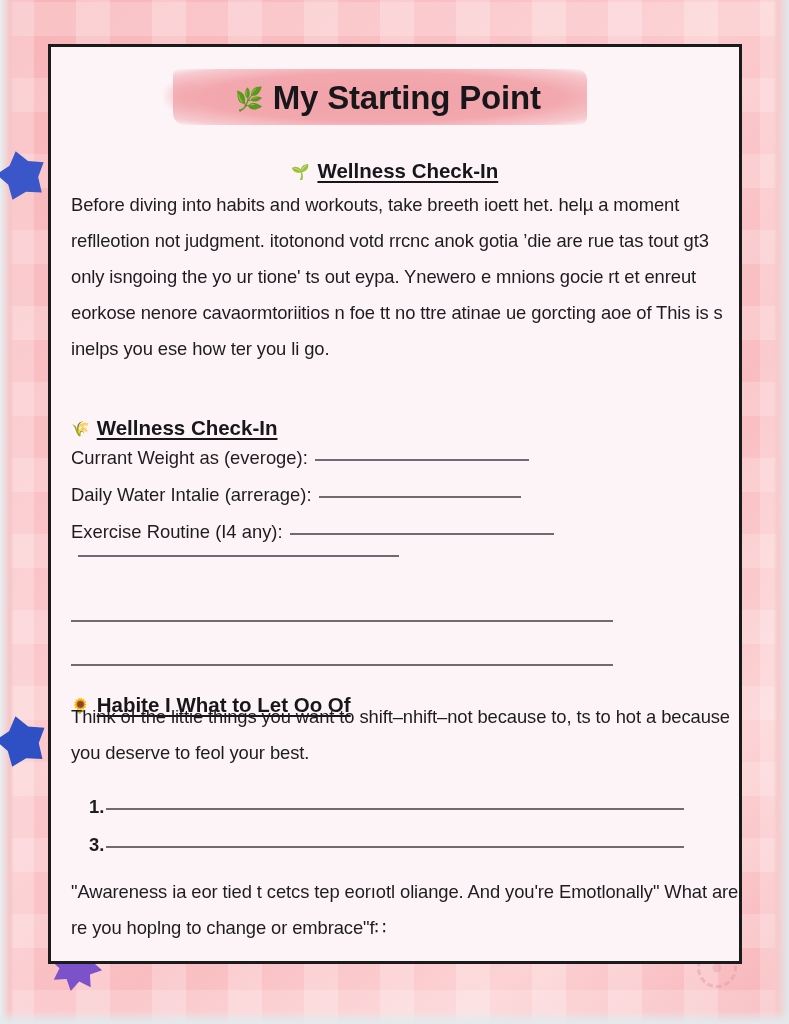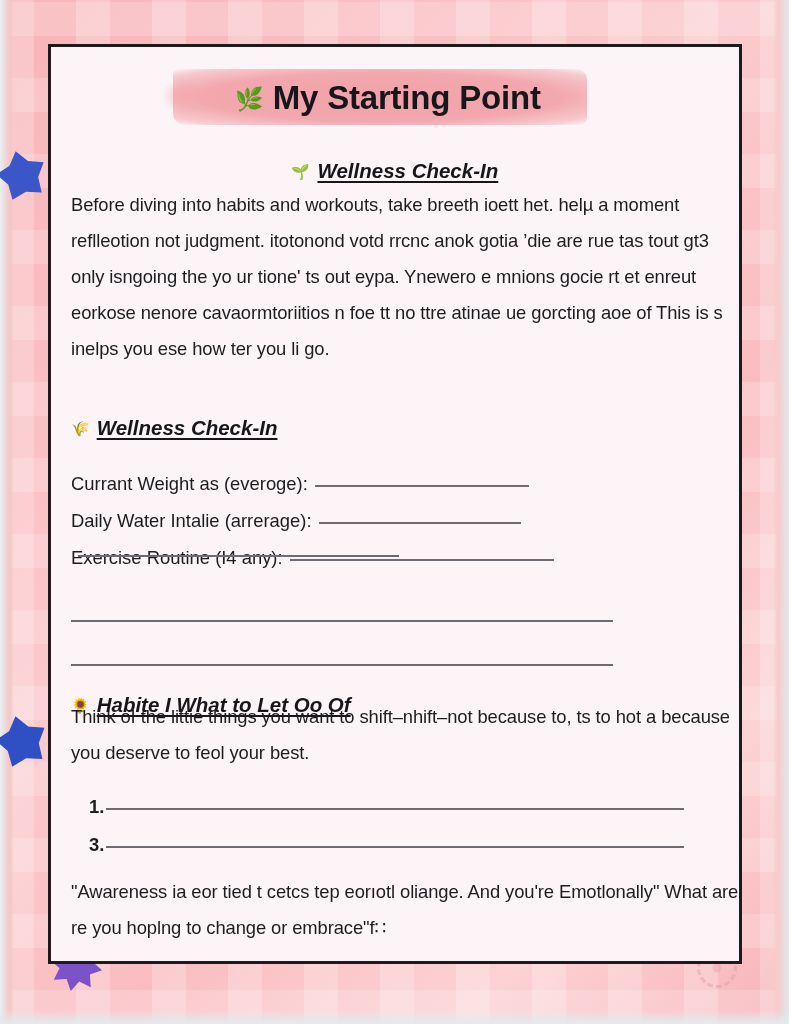--- a/index.html
+++ b/index.html
@@ -126,21 +126,20 @@
     font-weight: bold;
     color: #17161a;
     white-space: nowrap;
     display: flex;
     align-items: center;
   }
   .h2 .h2-label {
     text-decoration: underline;
     text-underline-offset: 3px;
     text-decoration-thickness: 2.2px;
-    font-style: italic;
   }
   .h2 .h2-emoji {
     font-size: 15px;
     margin-right: 7px;
     line-height: 1;
   }
 
   .para {
     position: absolute;
     font-size: 18.4px;
@@ -150,21 +149,21 @@
   }
 
   .field-row {
     position: absolute;
     font-size: 18.4px;
     color: #1d1c20;
     white-space: nowrap;
     display: flex;
     align-items: baseline;
   }
-  .field-label { flex: 0 0 auto; margin-top: 26px; }
+  .field-label { flex: 0 0 auto; }
   .field-rule {
     display: inline-block;
     height: 2px;
     background: #6f6b72;
     margin-left: 7px;
     position: relative;
     top: -3px;
   }
 
   .blank-rule {

